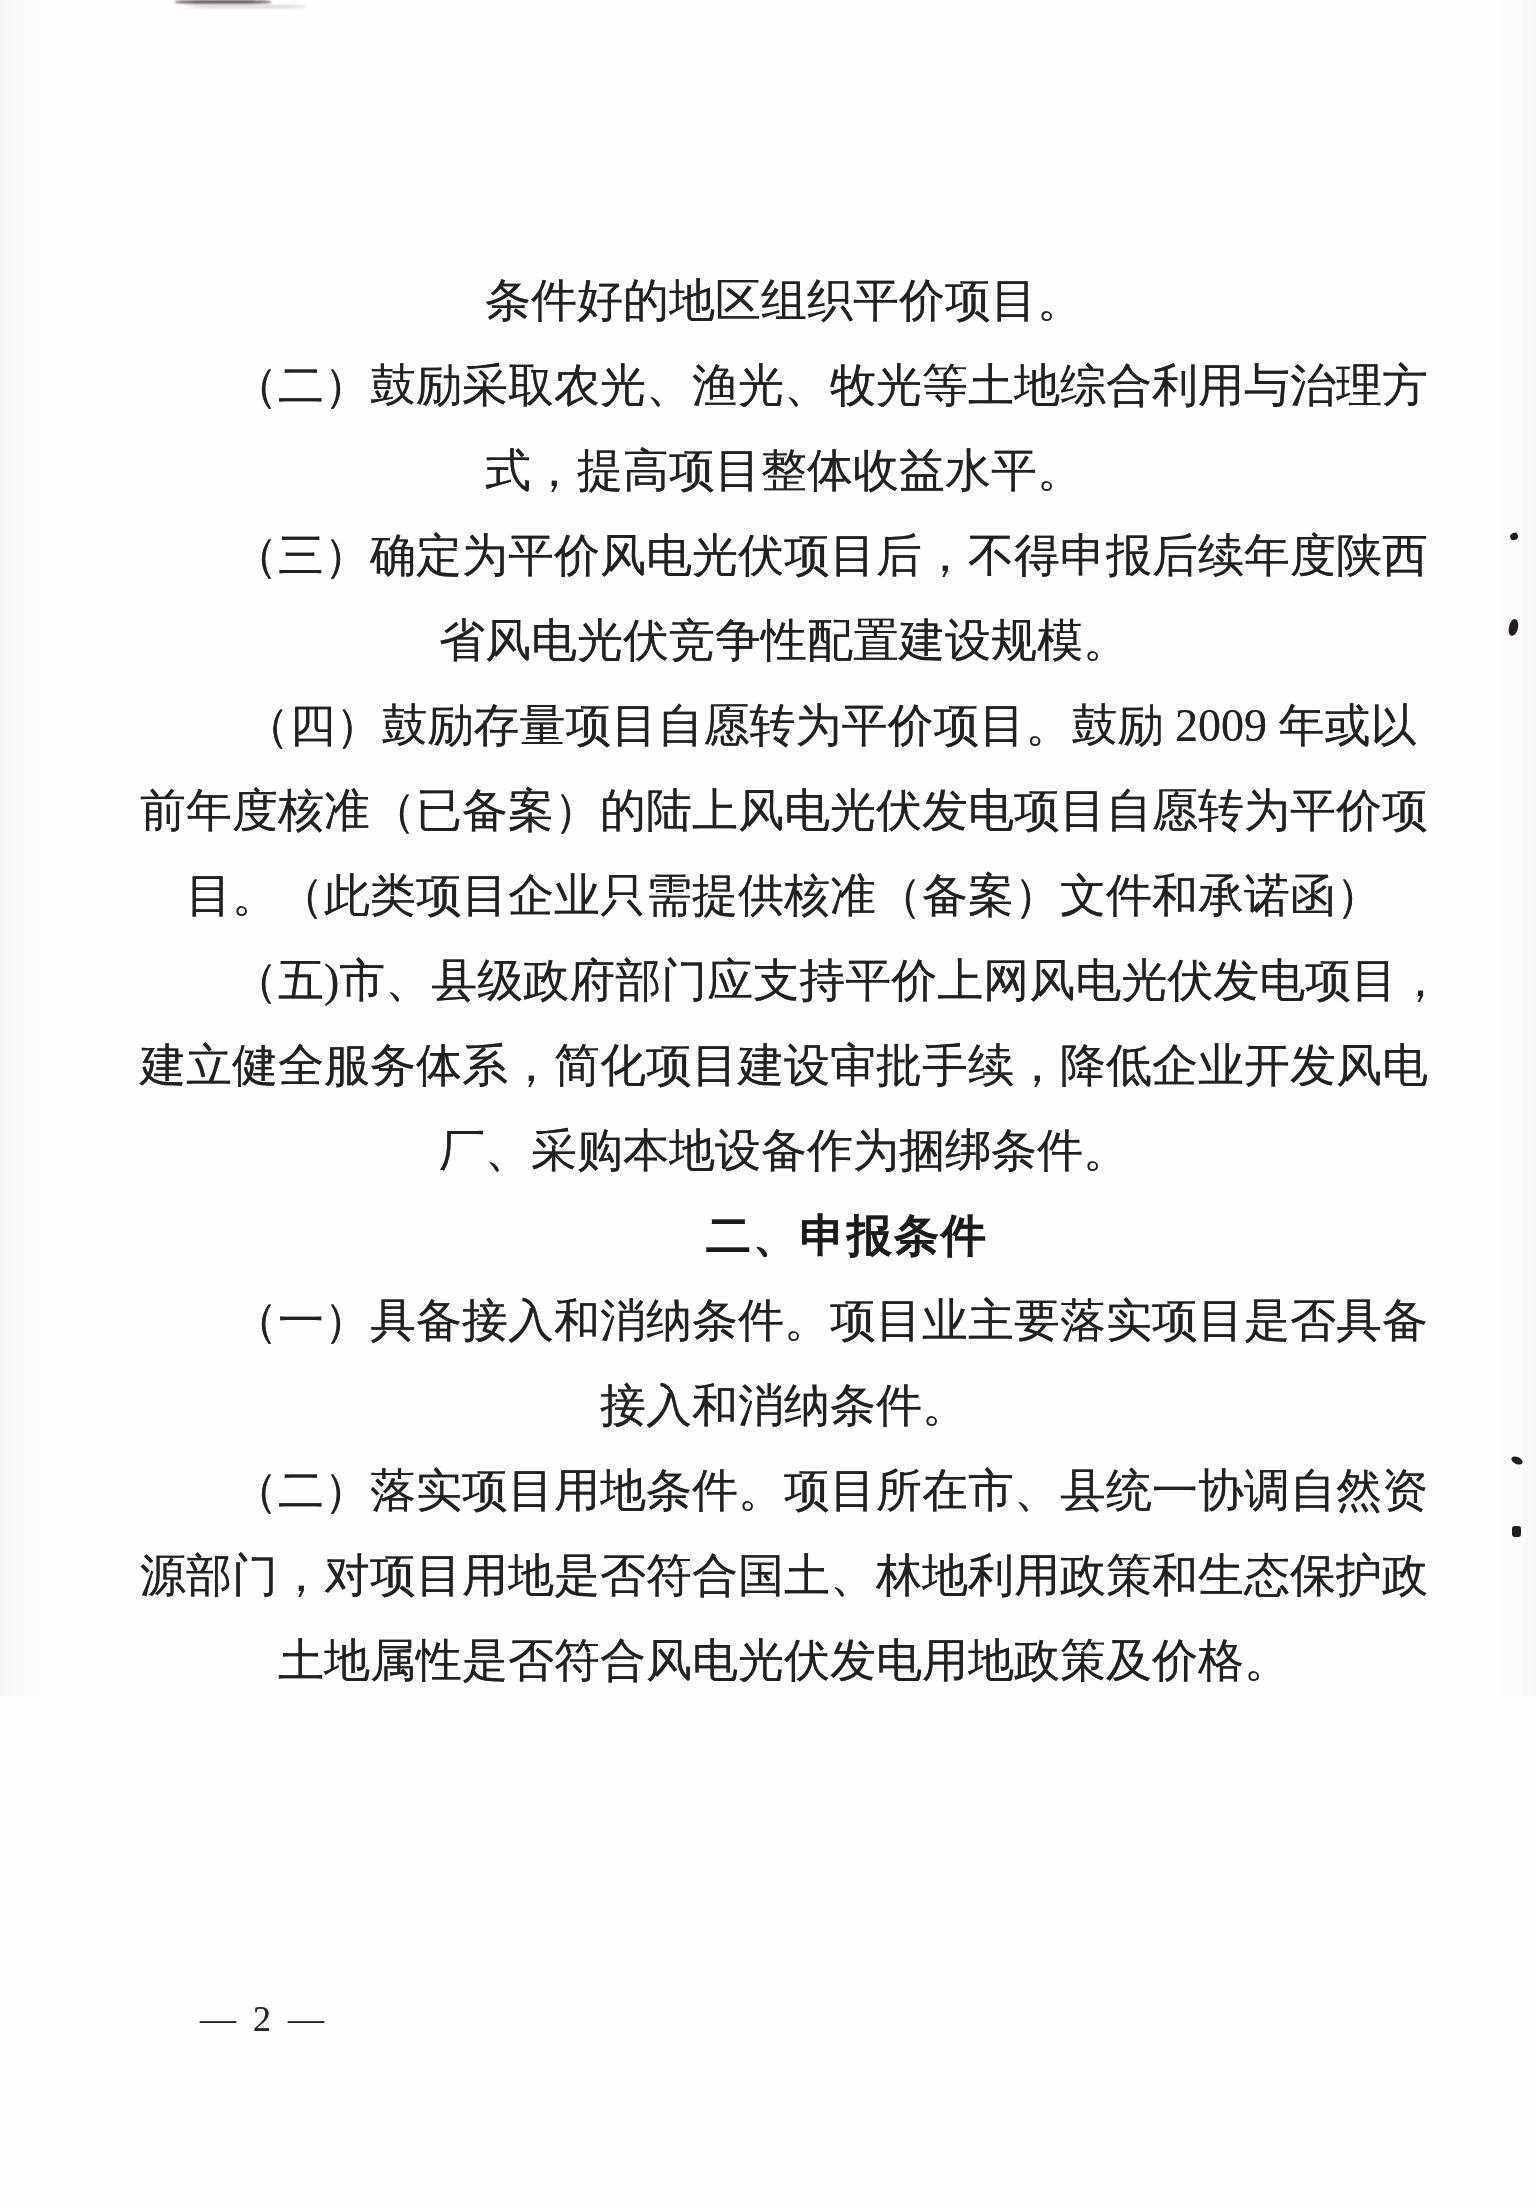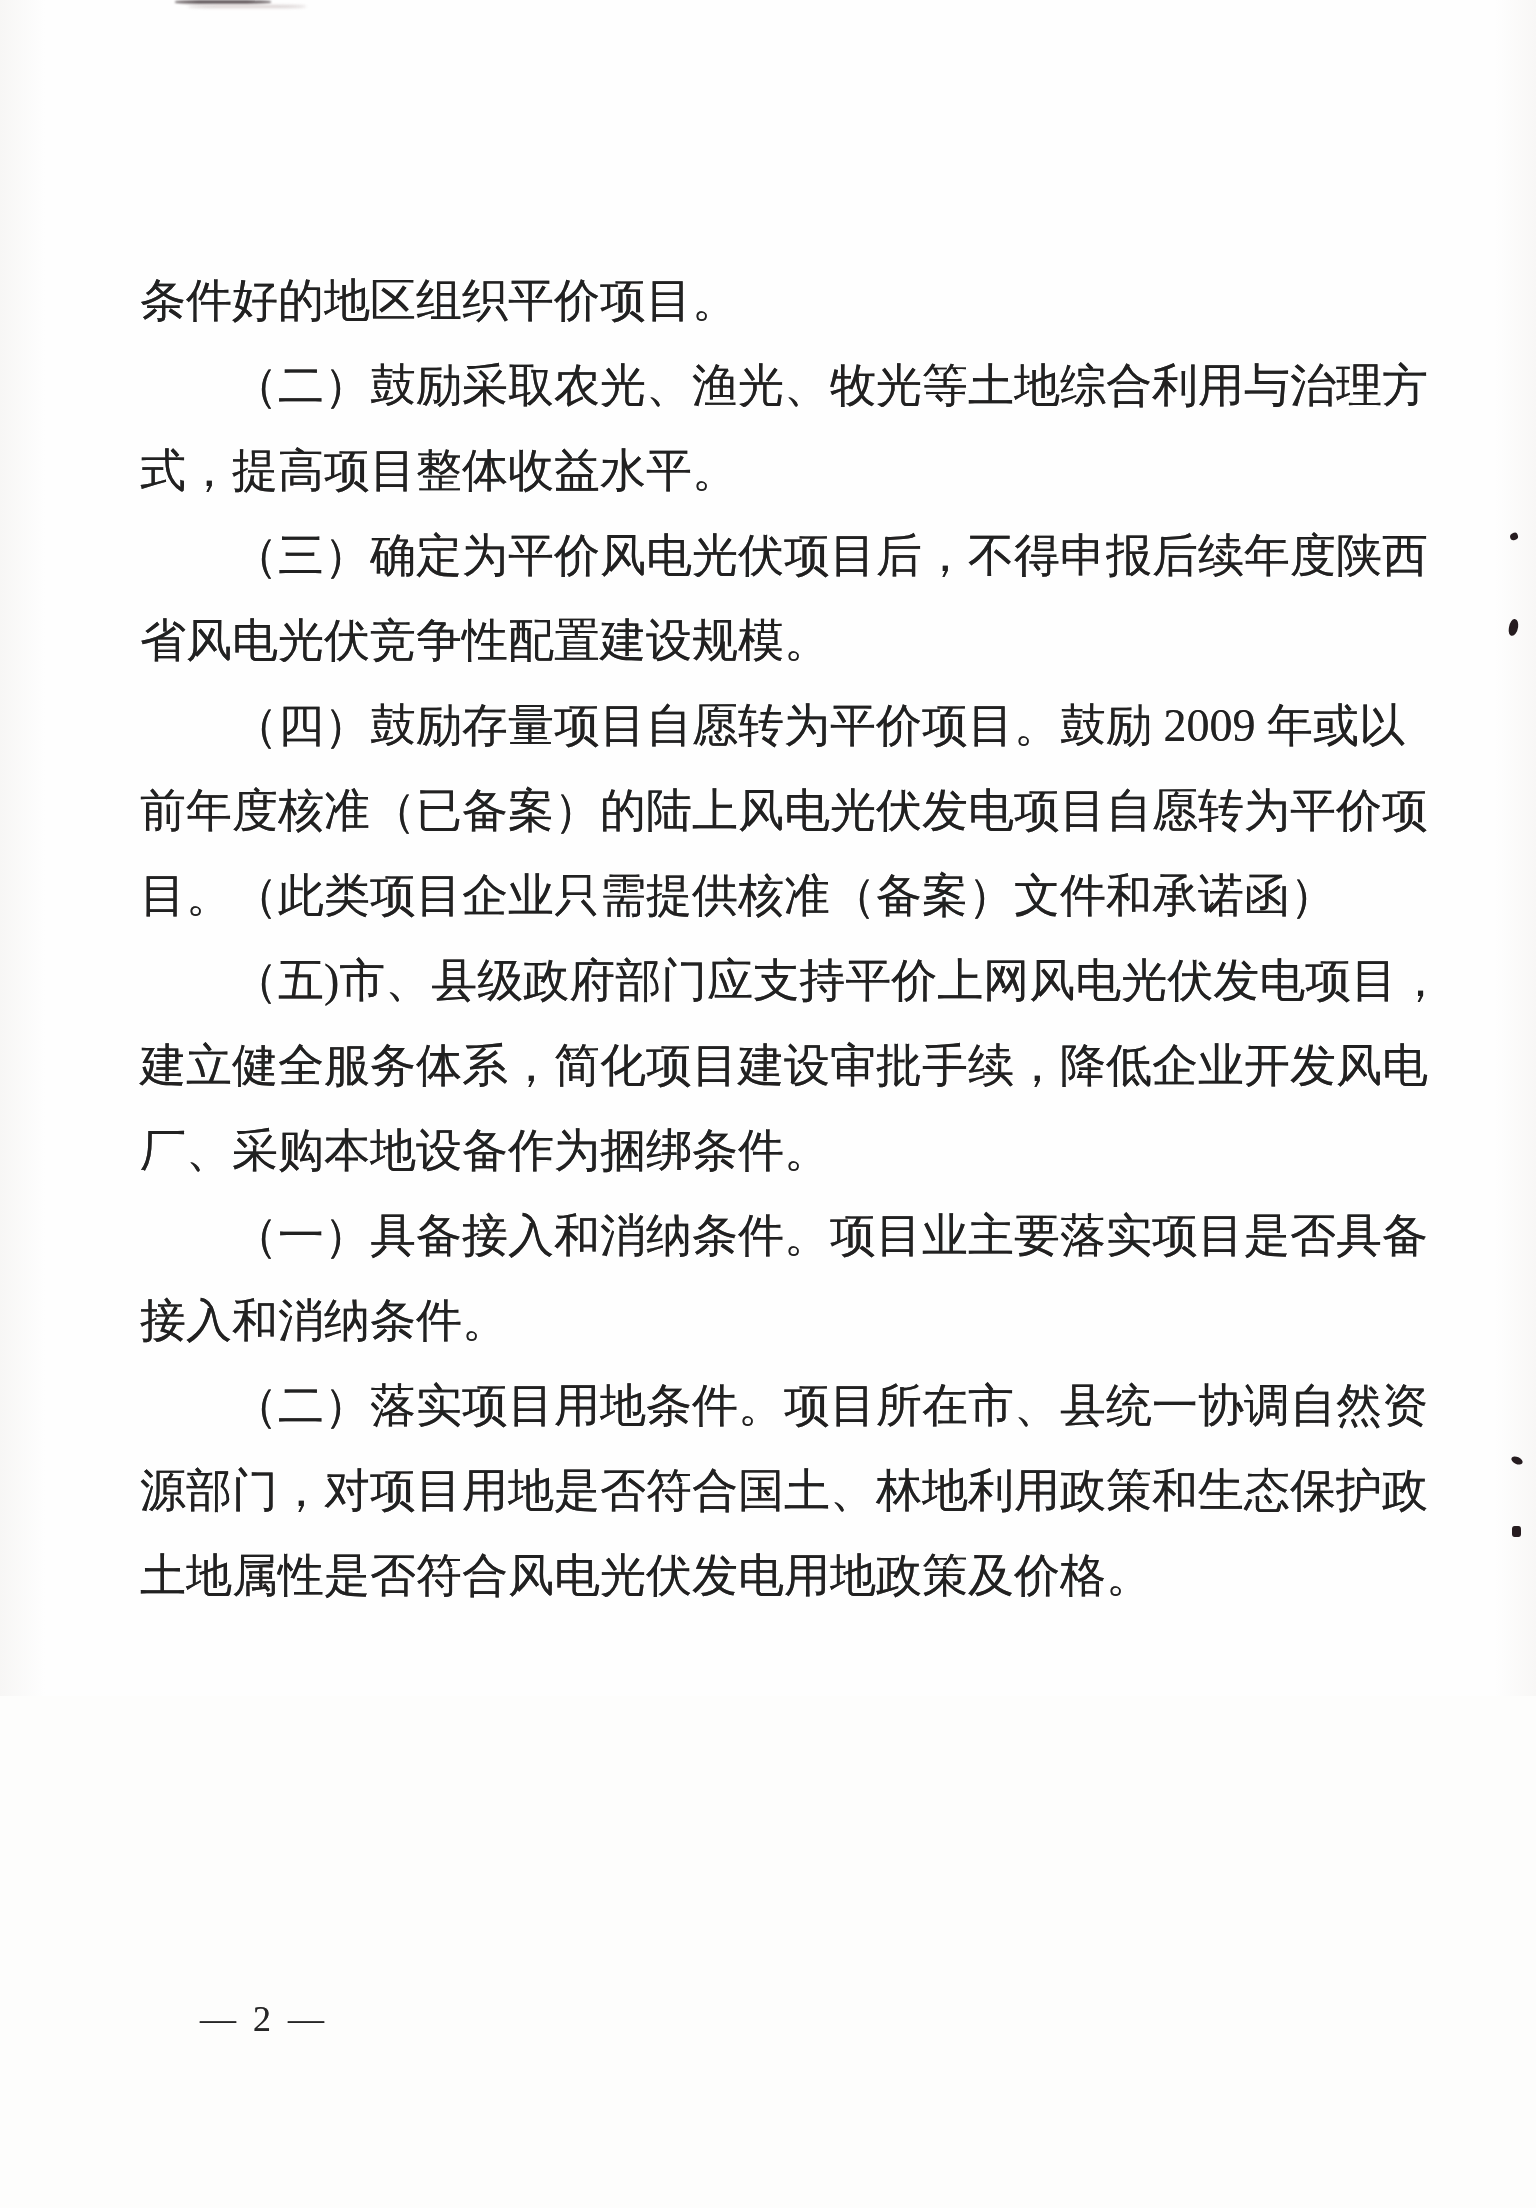--- a/index.html
+++ b/index.html
@@ -4,20 +4,21 @@
 <style>
   html,body{margin:0;padding:0;}
   body{
     width:1536px;height:2208px;position:relative;overflow:hidden;
     background:#fdfdfc;
     font-family:"Liberation Serif","DejaVu Serif",serif;
   }
   .page{
     position:absolute;left:0;top:0;width:1536px;height:1696px;
     background:linear-gradient(90deg,#f7f6f5 0px,#fefefe 45px,#fefefe 1495px,#f8f7f6 1536px);
+    text-align:center;
   }
   .doc-body{
     position:absolute;left:140px;top:258px;width:1288px;
     font-size:46px;color:#212121;
     text-shadow:0 0 0.5px rgba(40,35,35,.75);
   }
   .line{
     height:85px;line-height:85px;white-space:pre;
   }
   .line.indent{text-indent:92px;}
@@ -59,20 +60,21 @@
       <div class="line indent">（二）鼓励采取农光、渔光、牧光等土地综合利用与治理方</div>
       <div class="line">式，提高项目整体收益水平。</div>
       <div class="line indent">（三）确定为平价风电光伏项目后，不得申报后续年度陕西</div>
       <div class="line">省风电光伏竞争性配置建设规模。</div>
       <div class="line indent">（四）鼓励存量项目自愿转为平价项目。鼓励 2009 年或以</div>
       <div class="line">前年度核准（已备案）的陆上风电光伏发电项目自愿转为平价项</div>
       <div class="line">目。（此类项目企业只需提供核准（备案）文件和承诺函）</div>
       <div class="line indent">（五)市、县级政府部门应支持平价上网风电光伏发电项目，</div>
       <div class="line">建立健全服务体系，简化项目建设审批手续，降低企业开发风电</div>
       <div class="line">厂、采购本地设备作为捆绑条件。</div>
+      <div class="line heading">二、申报条件</div>
       <div class="line indent">（一）具备接入和消纳条件。项目业主要落实项目是否具备</div>
       <div class="line">接入和消纳条件。</div>
       <div class="line indent">（二）落实项目用地条件。项目所在市、县统一协调自然资</div>
       <div class="line">源部门，对项目用地是否符合国土、林地利用政策和生态保护政</div>
       <div class="line">土地属性是否符合风电光伏发电用地政策及价格。</div>
     </div>
 
   <div class="footer">— 2 —</div>
 
   <div class="speck speck-1"></div>

